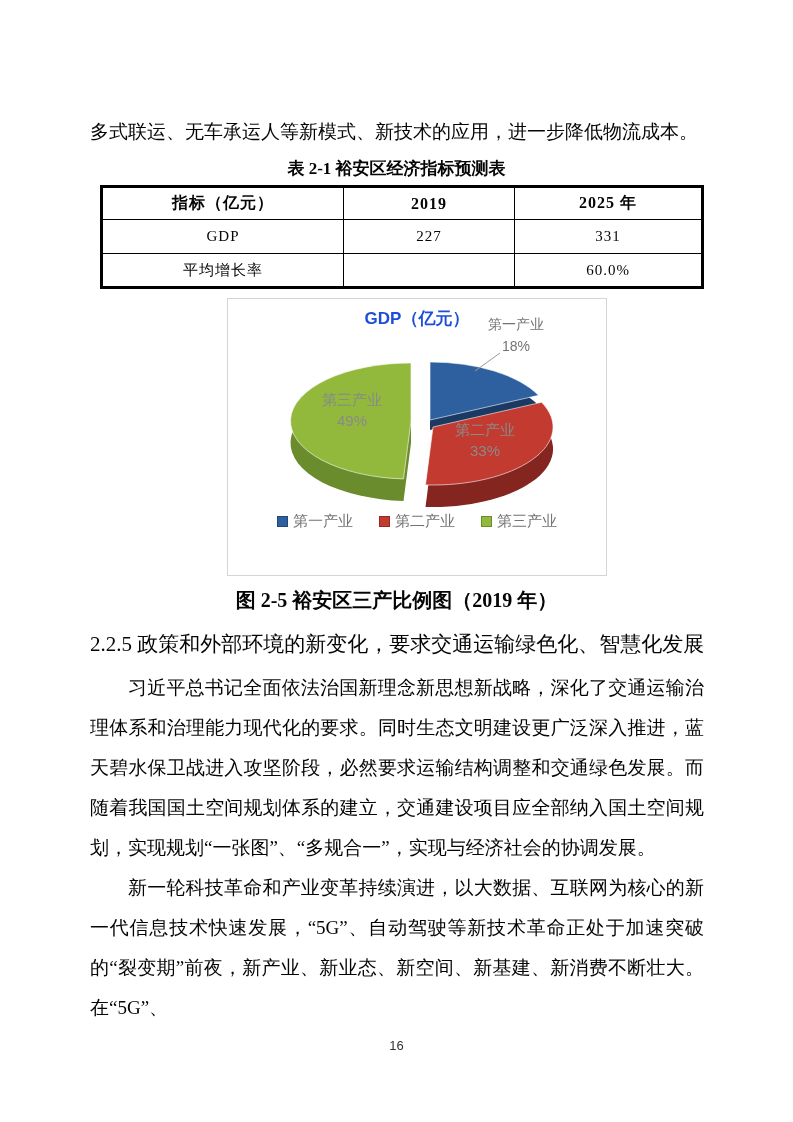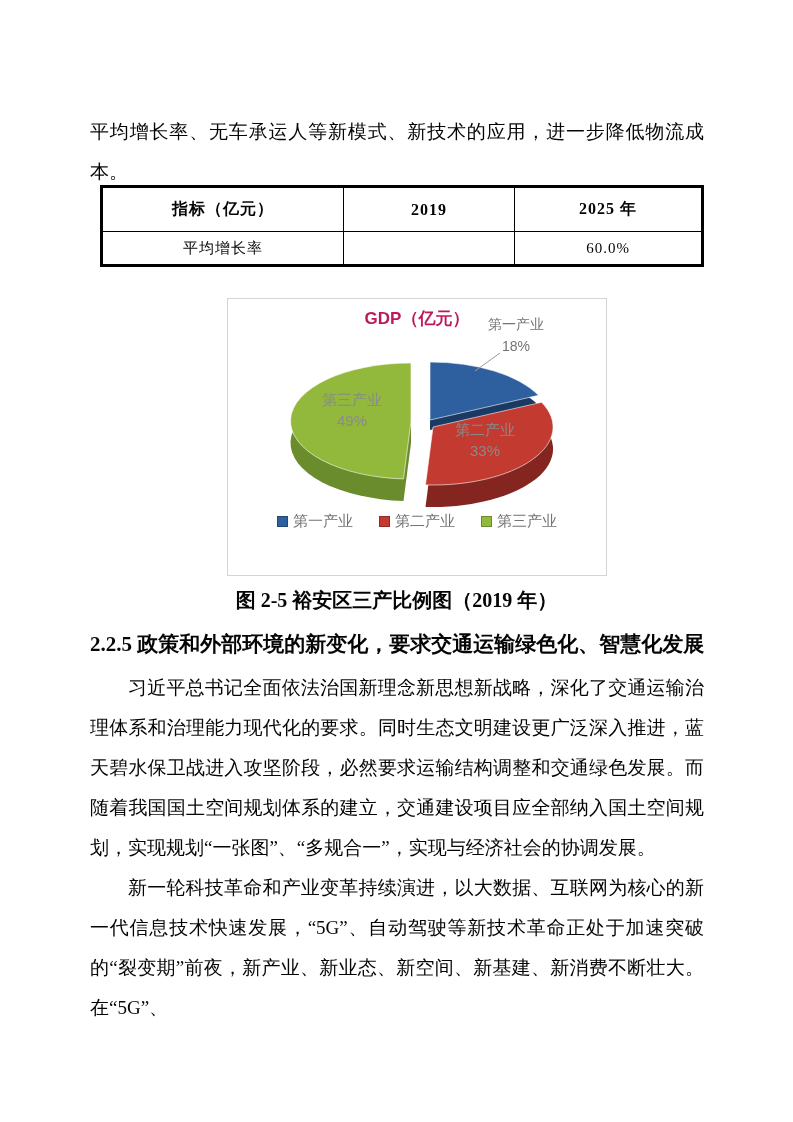--- a/index.html
+++ b/index.html
@@ -42,21 +42,21 @@
     font-size: 15px;
     color: #050505;
   }
   .econ-table td {
     border: 1px solid #000;
     text-align: center;
     vertical-align: middle;
     height: 34px;
     letter-spacing: 1px;
   }
-  .econ-table tr.hdr td { height: 45px; font-weight: bold; font-size: 16px; }
+  .econ-table tr.hdr td { height: 33px; font-weight: bold; font-size: 16px; }
   .econ-table { border: 3px solid #000; }
   .econ-table col.c1 { width: 242px; }
   .econ-table col.c2 { width: 171px; }
   .econ-table col.c3 { width: 188px; }
   
   .chart-box {
     position: absolute;
     left: 227px; top: 298px;
     width: 380px; height: 278px;
     background: #ffffff;
@@ -96,56 +96,62 @@
     width: 11px; height: 11px;
     display: inline-block;
     border: 1px solid rgba(0,0,0,0.25);
   }
   
   .section-heading {
     position: absolute;
     left: 90px; top: 630px;
     width: 616px;
     font-size: 21px;
-    font-weight: bold;
+    font-weight: normal;
     color: #050505;
     white-space: nowrap;
   }
   .page-number {
     position: absolute;
     left: 0; top: 1038px; width: 100%;
     text-align: center;
     font-size: 13px;
     font-family: "Liberation Sans", sans-serif;
     color: #333;
   }
 </style>
 </head>
 <body>
 
 <div class="page">
 
   <div class="doc-text no-indent" style="top:112px;">
-    <p>平均增长率、无车承运人等新模式、新技术的应用，进一步降低物流成本。</p>
+    <p>多式联运、无车承运人等新模式、新技术的应用，进一步降低物流成本。</p>
   </div>
 
+  <div class="center-line" style="top:157px; font-size:17px;">表 2-1 裕安区经济指标预测表</div>
 
   <table class="econ-table">
     <colgroup>
         <col class="c1">
         <col class="c2">
         <col class="c3">
       </colgroup>
     <tbody>
         <tr class="hdr">
       <td>指标（亿元）</td>
       <td>2019</td>
       <td>2025 年</td>
     </tr>
     <tr>
+      <td>GDP</td>
+      <td>227</td>
+      <td>331</td>
+    </tr>
+    <tr>
       <td>平均增长率</td>
       <td></td>
       <td>60.0%</td>
     </tr>
   </tbody>
     </table>
 
   <div class="chart-box">
 
     <svg class="pie-svg" width="380" height="278" viewBox="0 0 380 278">
@@ -155,21 +161,21 @@
 
       <path d="M183 144 L175.5 201.9 A120 58 0 0 1 183 86 Z" fill="#6B8C2C"></path>
       <path d="M183 122 L175.5 179.9 A120 58 0 0 1 183 64 Z" stroke="#ffffff" stroke-width="0.6" fill="#92B83C"></path>
 
       <path d="M205 150 L313.6 125.3 A120 58 0 0 1 197.5 207.9 Z" fill="#84251F"></path>
       <path d="M205 128 L313.6 103.3 A120 58 0 0 1 197.5 185.9 Z" stroke="#ffffff" stroke-width="0.6" fill="#C23A30"></path>
 
       <path d="M272 54 L247 72" stroke="#9b9b9b" stroke-width="1" fill="none"></path>
     </svg>
 
-    <div class="chart-title" style="color: #be185d;">GDP（亿元）</div>
+    <div class="chart-title" style="color: #1d4ed8;">GDP（亿元）</div>
 
     <div class="callout-label" style="left: 240px; top: 14px; width: 96px; color: rgb(115, 115, 115);">
       <div>第一产业</div>
       <div>18%</div>
     </div>
 
     <div class="slice-label" style="left: 68px; top: 90px; width: 112px; color: rgb(138, 138, 138);">
       <div>第三产业</div>
       <div>49%</div>
     </div>
@@ -197,14 +203,15 @@
 
   <div class="center-line" style="top:587px; font-size:20px;">图 2-5 裕安区三产比例图（2019 年）</div>
 
   <div class="section-heading">2.2.5 政策和外部环境的新变化，要求交通运输绿色化、智慧化发展</div>
 
   <div class="doc-text" style="top:668px;font-family:Liberation Serif, serif;">
     <p>习近平总书记全面依法治国新理念新思想新战略，深化了交通运输治理体系和治理能力现代化的要求。同时生态文明建设更广泛深入推进，蓝天碧水保卫战进入攻坚阶段，必然要求运输结构调整和交通绿色发展。而随着我国国土空间规划体系的建立，交通建设项目应全部纳入国土空间规划，实现规划“一张图”、“多规合一”，实现与经济社会的协调发展。</p>
     <p>新一轮科技革命和产业变革持续演进，以大数据、互联网为核心的新一代信息技术快速发展，“5G”、自动驾驶等新技术革命正处于加速突破的“裂变期”前夜，新产业、新业态、新空间、新基建、新消费不断壮大。在“5G”、</p>
   </div>
 
+  <div class="page-number">16</div>
 
 </div>
 
 </body></html>

